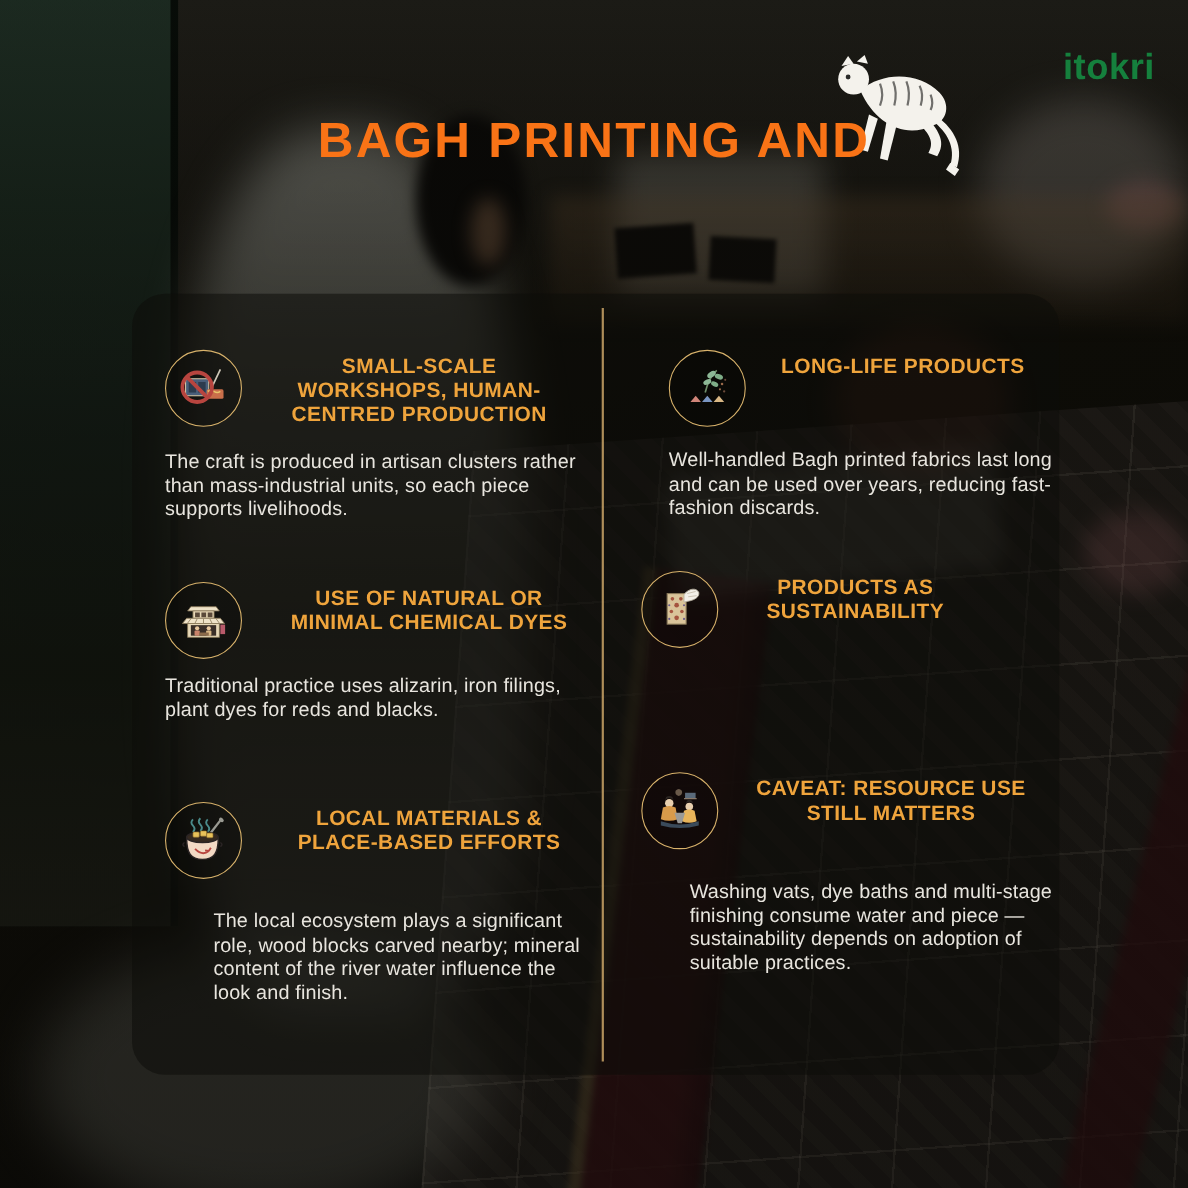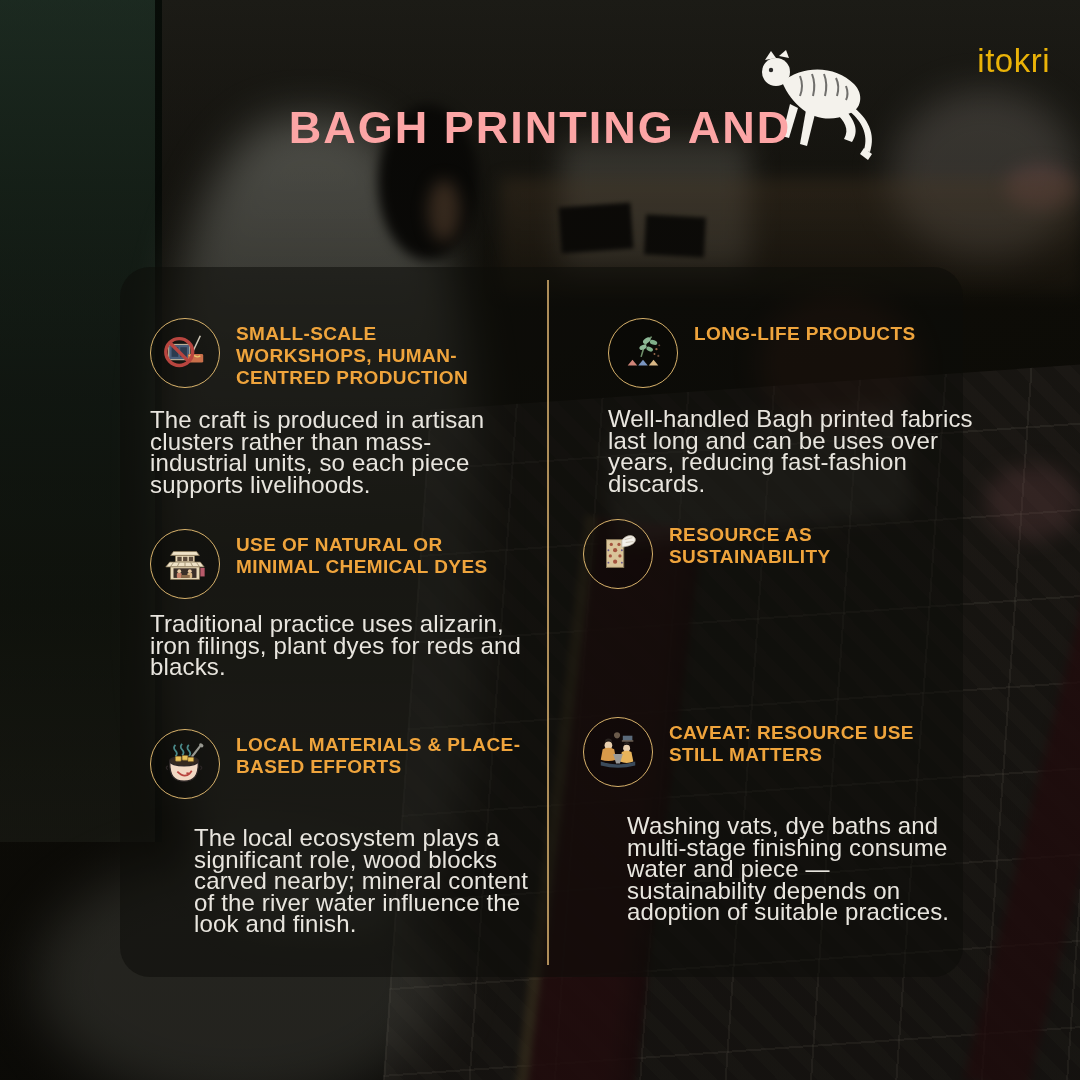--- a/index.html
+++ b/index.html
@@ -55,46 +55,46 @@
   .bg-overlay{position:absolute;inset:0;
     background:linear-gradient(180deg,rgba(6,6,4,.28) 0%,rgba(6,6,4,.44) 35%,rgba(6,6,4,.52) 100%);}
 
   
   .panel{position:absolute;left:120px;top:267px;width:843px;height:710px;
     border-radius:30px;background:rgba(13,12,9,.55);}
   .divider{position:absolute;left:547px;top:280px;width:2px;height:685px;
     background:#caa467;opacity:.85;}
 
   
-  .logo{position:absolute;top:42px;right:30px;font-size:33px;font-weight:normal;
-    color:#eab308;letter-spacing:.5px;}
+  .logo{position:absolute;top:42px;right:30px;font-size:33px;font-weight:bold;
+    color:#15803d;letter-spacing:.5px;}
   .title{position:absolute;left:120px;right:120px;top:99px;text-align:center;
-    font-size:45px;line-height:57px;font-weight:bold;color:#fca5a5;letter-spacing:2px;}
+    font-size:45px;line-height:57px;font-weight:bold;color:#f97316;letter-spacing:2px;}
   .tiger{position:absolute;left:752px;top:48px;width:138px;height:118px;}
 
   
   .section{position:absolute;}
   .s1{left:150px;top:318px;width:378px;}
   .s2{left:583px;top:318px;width:382px;margin-left:25px;}
   .s3{left:150px;top:519px;width:378px;margin-top:10px;}
   .s4{left:583px;top:519px;width:382px;}
   .s5{left:150px;top:729px;width:378px;}
-  .s6{left:583px;top:717px;width:382px;}
-  .icon-row{display:flex;align-items:flex-start;gap:16px;}
+  .s6{left:583px;top:702px;width:382px;}
+  .icon-row{display:flex;align-items:flex-start;gap:32px;text-align:center;}
   .icon-circle{flex:none;width:70px;height:70px;border-radius:50%;
     border:1.6px solid #d8b26b;display:flex;align-items:center;justify-content:center;
     background:rgba(0,0,0,.18);}
   .sec-title{margin:5px 0 0;font-size:19px;line-height:22px;font-weight:bold;
     color:#efa43c;letter-spacing:.4px;}
   .s1 .sec-title{max-width:258px;}
   .s3 .sec-title{max-width:285px;}
   .s4 .sec-title{max-width:185px;}
   .s5 .sec-title{max-width:290px;}
   .s6 .sec-title{max-width:250px;}
-  .sec-body{margin:0;font-size:24px;line-height:21.5px;color:#e8e5de;letter-spacing:.15px;}
+  .sec-body{margin:0;font-size:18px;line-height:21.5px;color:#e8e5de;letter-spacing:.15px;}
   .s1 .sec-body,.s2 .sec-body{margin-top:20px;}
   .s3 .sec-body,.s4 .sec-body{margin-top:14px;}
   .s5 .sec-body,.s6 .sec-body{margin-top:28px;margin-left:44px;}
 </style>
 </head>
 <body>
 
 <div class="canvas">
 
   <div class="bg">
@@ -183,21 +183,21 @@
             <circle cx="41" cy="16" r="1" fill="#6a4a3a"></circle>
           <circle cx="36" cy="25" r="1" fill="#9a6a4a"></circle>
             <circle cx="40" cy="27" r="1.1" fill="#6a4a3a"></circle>
           <path d="M8,37 l5,-6 5,6 z" fill="#d08579"></path>
           <path d="M19,37 l5,-6 5,6 z" fill="#7a96c2"></path>
           <path d="M30,37 l5,-6 5,6 z" fill="#d9b886"></path>
         </svg>
       </div>
       <h3 class="sec-title">LONG-LIFE PRODUCTS</h3>
     </div>
-    <p class="sec-body">Well-handled Bagh printed fabrics last long and can be uses over years, reducing fast-fashion discards.</p>
+    <p class="sec-body">Well-handled Bagh printed fabrics last long and can be used over years, reducing fast-fashion discards.</p>
   </div>
 
   <div class="section s3">
     <div class="icon-row">
       <div class="icon-circle">
         <svg width="46" height="46" viewBox="0 0 48 48">
           <path d="M12,11 h24 l3,4 h-30 z" fill="#efe3c8" stroke="#8a7a5a" stroke-width=".8"></path>
           <rect x="14" y="15" width="20" height="7" fill="#e8d9b8" stroke="#8a7a5a" stroke-width=".8"></rect>
           <rect x="16" y="16.5" width="4.5" height="4.5" fill="#5a4a3a"></rect>
           <rect x="22" y="16.5" width="4.5" height="4.5" fill="#5a4a3a"></rect>
@@ -241,21 +241,21 @@
           <g fill="#6a5a8a">
             <circle cx="14" cy="20" r="1"></circle>
               <circle cx="28" cy="20" r="1"></circle>
             <circle cx="14" cy="33" r="1"></circle>
               <circle cx="28" cy="33" r="1"></circle>
           </g>
           <path d="M28,10 C32,4 40,3 42,8 C43,12 38,15 33,16 L28,17 Z" fill="#f2efe8" stroke="#b8b0a0" stroke-width=".8"></path>
           <path d="M31,9 l8,-2 M32,12 l8,-1" stroke="#c9c0b0" stroke-width=".9" fill="none"></path>
         </svg>
       </div>
-      <h3 class="sec-title">RESOURCE AS SUSTAINABILITY</h3>
+      <h3 class="sec-title">PRODUCTS AS SUSTAINABILITY</h3>
     </div>
   </div>
 
   <div class="section s5">
     <div class="icon-row">
       <div class="icon-circle">
         <svg width="46" height="46" viewBox="0 0 48 48">
           <g stroke="#4a8a8a" stroke-width="1.8" fill="none">
             <path d="M14,4 q-3,3 0,6 q3,3 0,6"></path>
             <path d="M21,3 q-3,3 0,6 q3,3 0,6"></path>

